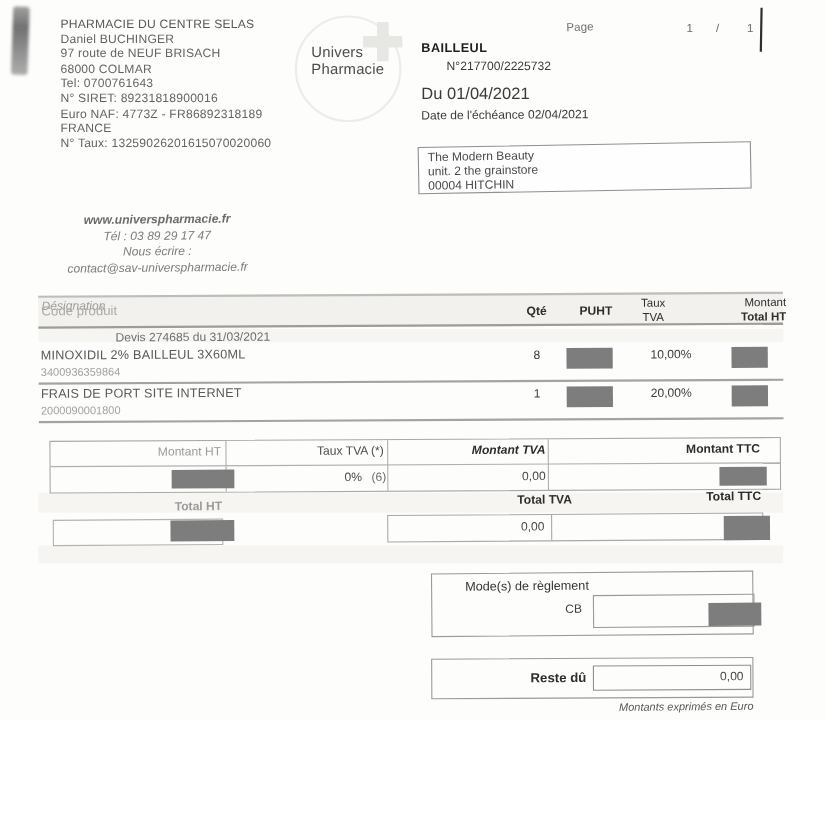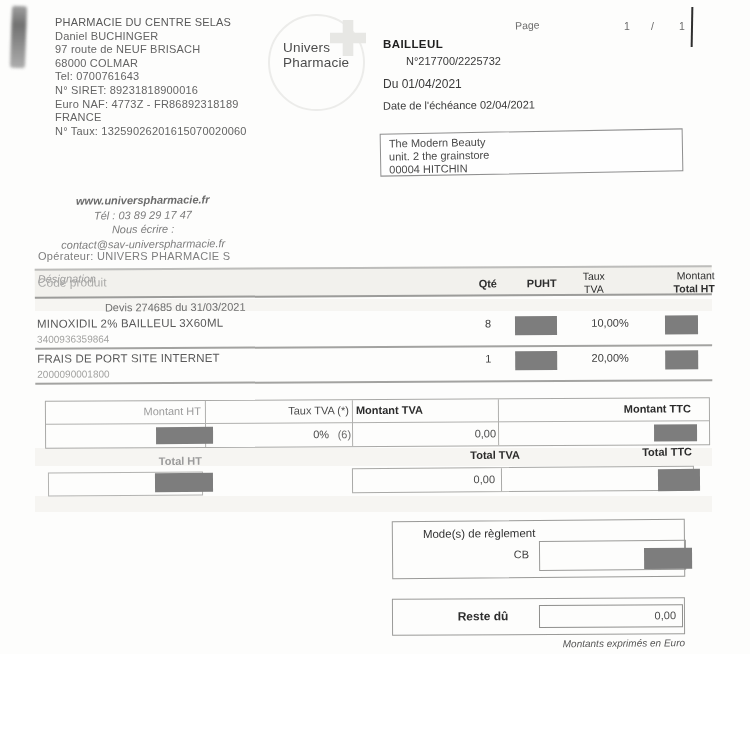--- a/index.html
+++ b/index.html
@@ -29,21 +29,21 @@
   .seller .nm { color:#585858; }
 
   
   .logo-circle { left:268px; top:14px; width:97px; height:97px; border:2px solid #ececea; border-radius:50%; }
   .logo-plus { left:330px; top:20px; }
   .logo-text { left:283px; top:40px; font-size:13.5px; font-weight:normal; color:#4c4c4c; line-height:15px; letter-spacing:.2px; }
 
   
   .inv-title { left:383px; top:38px; font-size:11.5px; font-weight:bold; color:#1f1f1f; letter-spacing:.4px; }
   .inv-num   { left:383px; top:55px; font-size:11px; color:#3a3a3a;padding-left:23px; }
-  .inv-date  { left:383px; top:77px; font-size:12px; color:#3a3a3a; }
+  .inv-date  { left:383px; top:77px; font-size:15px; color:#3a3a3a; }
   .inv-due   { left:383px; top:99px; font-size:11px; color:#3a3a3a; transform:rotate(-.5deg); }
 
   
   .pg-label { left:515px; top:19px; font-size:10.5px; color:#6e6e6e; transform:rotate(-2deg); }
   .pg-1 { left:624px; top:20px; font-size:10.5px; color:#6a6a6a; }
   .pg-sep { left:651px; top:20px; font-size:10.5px; color:#6a6a6a; }
   .pg-2 { left:679px; top:20px; font-size:10.5px; color:#6a6a6a; }
 
   
   .cust-box {
@@ -86,21 +86,21 @@
   .r-puht-box { left:480px; top:4px; width:42px; height:19px; }
   .r-amt-box  { left:630px; top:4px; width:33px; height:19px; }
 
   
   .tot-table { left:45px; top:399px; width:665px; height:48px; border:1px solid #a9a9a7; transform:rotate(-.3deg); background:#fdfdfc; }
   .tt-div-h { position:absolute; left:0; top:22px; width:100%; height:1px; background:#b0b0ae; }
   .tt-div-v { position:absolute; top:0; width:1px; height:100%; background:#b0b0ae; }
   .tt-h { position:absolute; top:4px; font-size:11px; white-space:nowrap; }
   .tt-h1 { left:0; width:155px; text-align:right; color:#9b9b9b; }
   .tt-h2 { left:163px; width:140px; text-align:right; color:#4c4c4c; }
-  .tt-h3 { left:310px; width:140px; text-align:left; font-weight:bold; color:#2c2c2c; }
+  .tt-h3 { left:310px; width:140px; text-align:right; font-weight:bold; color:#2c2c2c;font-style:italic; }
   .tt-h4 { left:460px; width:185px; text-align:right; font-weight:bold; color:#2c2c2c; }
   .tt-v { position:absolute; top:28px; font-size:11px; color:#4a4a4a; white-space:nowrap; }
   .tt-taux { left:163px; width:120px; text-align:right; }
   .tt-note { left:285px; width:20px; text-align:right; color:#6b6b6b; }
   .tt-tva  { left:310px; width:140px; text-align:right; }
   .tt-redact1 { left:110px; top:26px; width:57px; height:17px; }
   .tt-redact2 { left:608px; top:26px; width:43px; height:17px; }
 
   
   .g-ht-label  { left:120px; top:455px; width:82px; text-align:right; font-size:11px; font-weight:bold; color:#9b9b9b; transform:rotate(-.5deg); }
@@ -115,21 +115,21 @@
 
   
   .pay-box { left:392px; top:520px; width:293px; height:58px; border:1px solid #9a9a98; transform:rotate(-.5deg); background:#fdfdfc; }
   .pay-title { position:absolute; left:30px; top:6px; font-size:11.5px; color:#333333; }
   .pay-method { position:absolute; left:96px; top:27px; width:40px; text-align:right; font-size:11px; color:#3d3d3d; }
   .pay-inner { position:absolute; left:146px; top:20px; width:147px; height:30px; border:1px solid #9a9a98; }
   .pay-redact { left:104px; top:7px; width:48px; height:21px; }
 
   
   .reste-box { left:392px; top:598px; width:293px; height:37px; border:1px solid #9a9a98; transform:rotate(-.3deg); background:#fdfdfc; }
-  .reste-label { position:absolute; left:40px; top:10px; width:100px; text-align:center; font-size:12px; font-weight:bold; color:#2e2e2e; }
+  .reste-label { position:absolute; left:40px; top:10px; width:100px; text-align:right; font-size:12px; font-weight:bold; color:#2e2e2e; }
   .reste-inner { position:absolute; left:146px; top:6px; width:144px; height:23px; border:1px solid #8f8f8d; }
   .reste-val { position:absolute; right:6px; top:4px; font-size:11px; color:#4a4a4a; }
   .euro-note { left:500px; top:638px; width:185px; text-align:right; font-style:italic; font-size:10px; color:#565656; transform:rotate(-.5deg); }
 
   
   .footer { left:36px; top:692px; width:682px; font-size:10.5px; color:#6e6e6e; transform:rotate(-.45deg); white-space:nowrap; }
   .footer-fade {
     left:30px; top:688px; width:300px; height:22px; pointer-events:none;
     background:linear-gradient(90deg, rgba(253,253,252,.75), rgba(253,253,252,0));
   }
@@ -184,21 +184,20 @@
     <div>00004 HITCHIN</div>
   </div>
 
   <div class="abs contact">
     <div class="web">www.universpharmacie.fr</div>
     <div>Tél : 03 89 29 17 47</div>
     <div>Nous écrire :</div>
     <div>contact@sav-universpharmacie.fr</div>
   </div>
 
-  <div class="abs operator">Opérateur: UNIVERS PHARMACIE S</div>
 
   <div class="abs items">
     <div class="items-head">
       <div class="h-desig">Désignation</div>
       <div class="h-code">Code produit</div>
       <div class="h-qty">Qté</div>
       <div class="h-puht">PUHT</div>
       <div class="h-tax">
         <span>Taux</span><br>
         <span>TVA</span>

